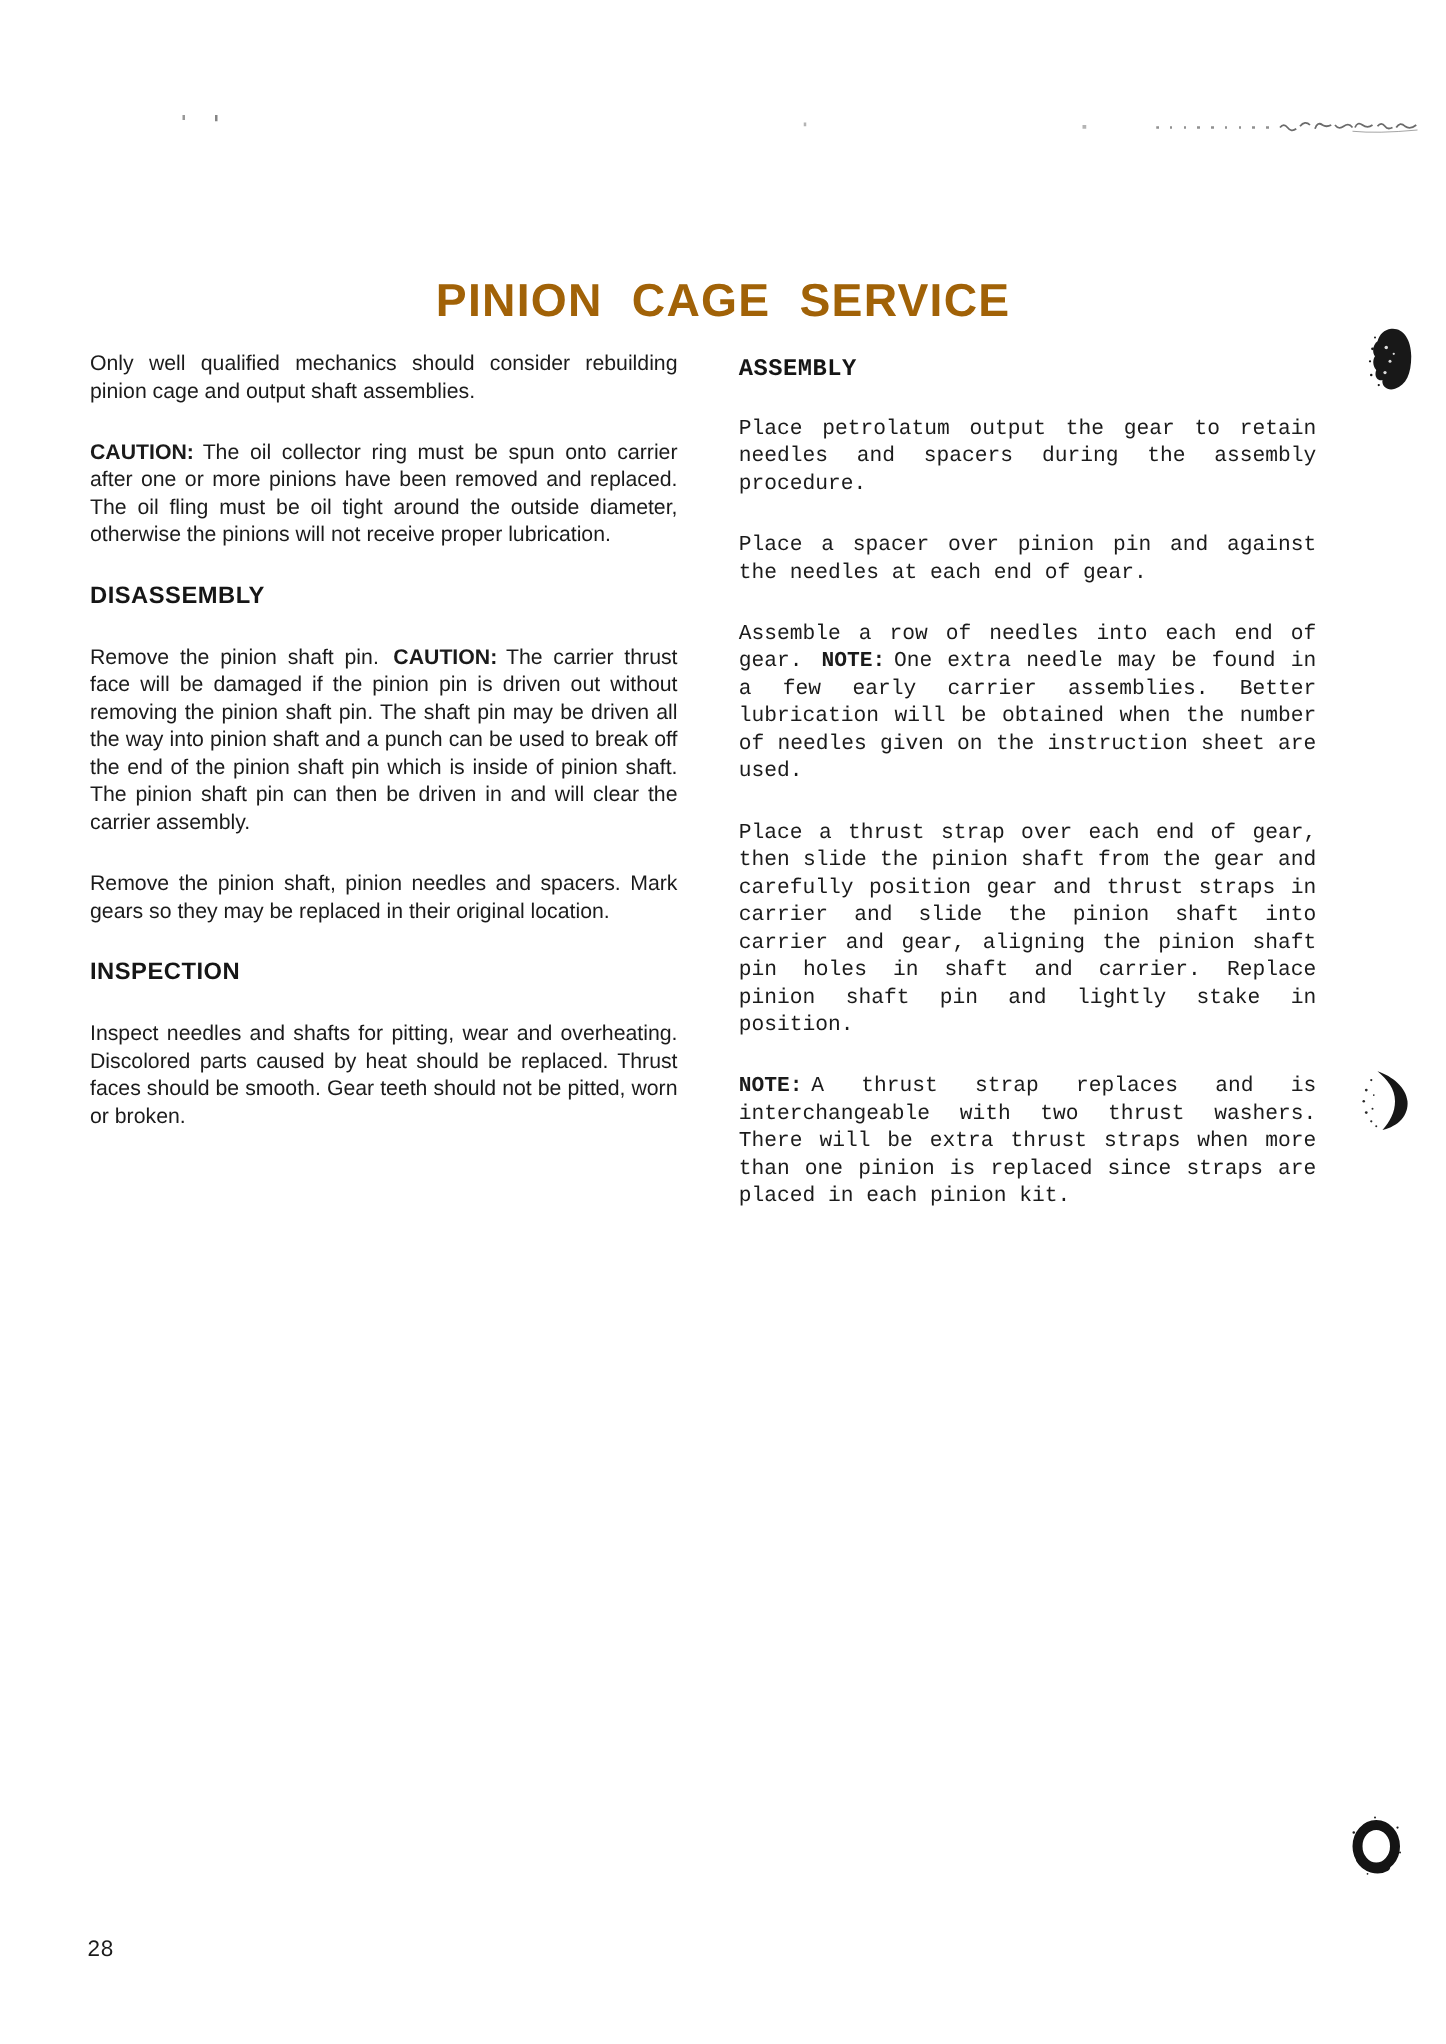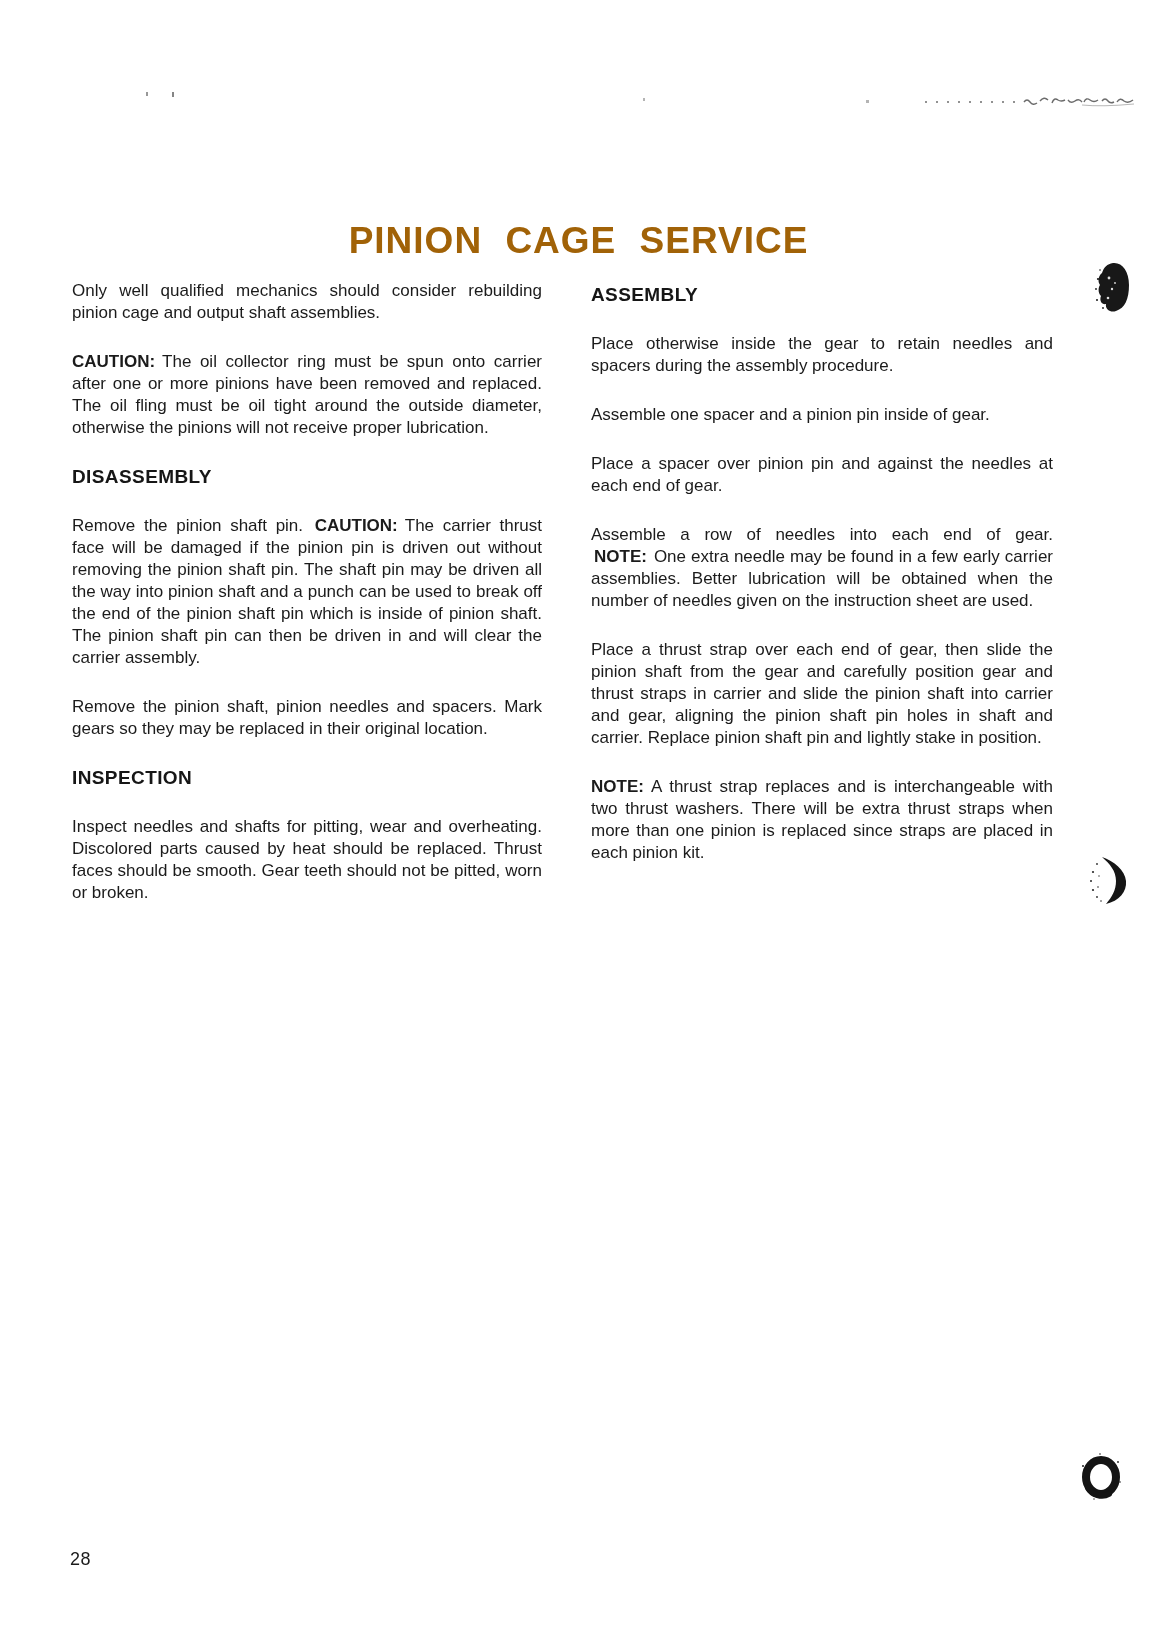--- a/index.html
+++ b/index.html
@@ -24,21 +24,21 @@
     word-spacing: 12px;
     color: #a16207;
   }
   .col {
     position: absolute;
     font-size: 17px;
     line-height: 22px;
     text-align: justify;
   }
   .col-left  { left: 72px;  top: 280px; width: 470px; }
-  .col-right { left: 591px; top: 284px; width: 462px; }
+  .col-right { left: 591px; top: 284px; width: 462px; font-family: Liberation Mono, monospace; }
   .col p  { margin: 0 0 27px 0; }
   .col h2 {
     margin: 0 0 27px 0;
     font-size: 19px;
     line-height: 22px;
     font-weight: bold;
     letter-spacing: 0.4px;
     color: #161616;
     text-align: left;
   }
@@ -103,23 +103,22 @@
     <p>Remove the pinion shaft, pinion needles and spacers. Mark gears so they may be replaced in their original location.</p>
 
     <h2>INSPECTION</h2>
 
     <p>Inspect needles and shafts for pitting, wear and overheating. Discolored parts caused by heat should be replaced. Thrust faces should be smooth. Gear teeth should not be pitted, worn or broken.</p>
   </div>
 
   <div class="col col-right">
     <h2>ASSEMBLY</h2>
 
-    <p>Place otherwise inside the gear to retain needles and spacers during the assembly procedure.</p>
+    <p>Place petrolatum output the gear to retain needles and spacers during the assembly procedure.</p>
 
-    <p>Assemble one spacer and a pinion pin inside of gear.</p>
 
     <p>Place a spacer over pinion pin and against the needles at each end of gear.</p>
 
     <p><span>Assemble a row of needles into each end of gear. </span><b class="lbl lbl-mid">NOTE:</b><span>One extra needle may be found in a few early carrier assemblies. Better lubrication will be obtained when the number of needles given on the instruction sheet are used.</span></p>
 
     <p>Place a thrust strap over each end of gear, then slide the pinion shaft from the gear and carefully position gear and thrust straps in carrier and slide the pinion shaft into carrier and gear, aligning the pinion shaft pin holes in shaft and carrier. Replace pinion shaft pin and lightly stake in position.</p>
 
     <p><b class="lbl">NOTE:</b><span>A thrust strap replaces and is interchangeable with two thrust washers. There will be extra thrust straps when more than one pinion is replaced since straps are placed in each pinion kit.</span></p>
 
   </div>

